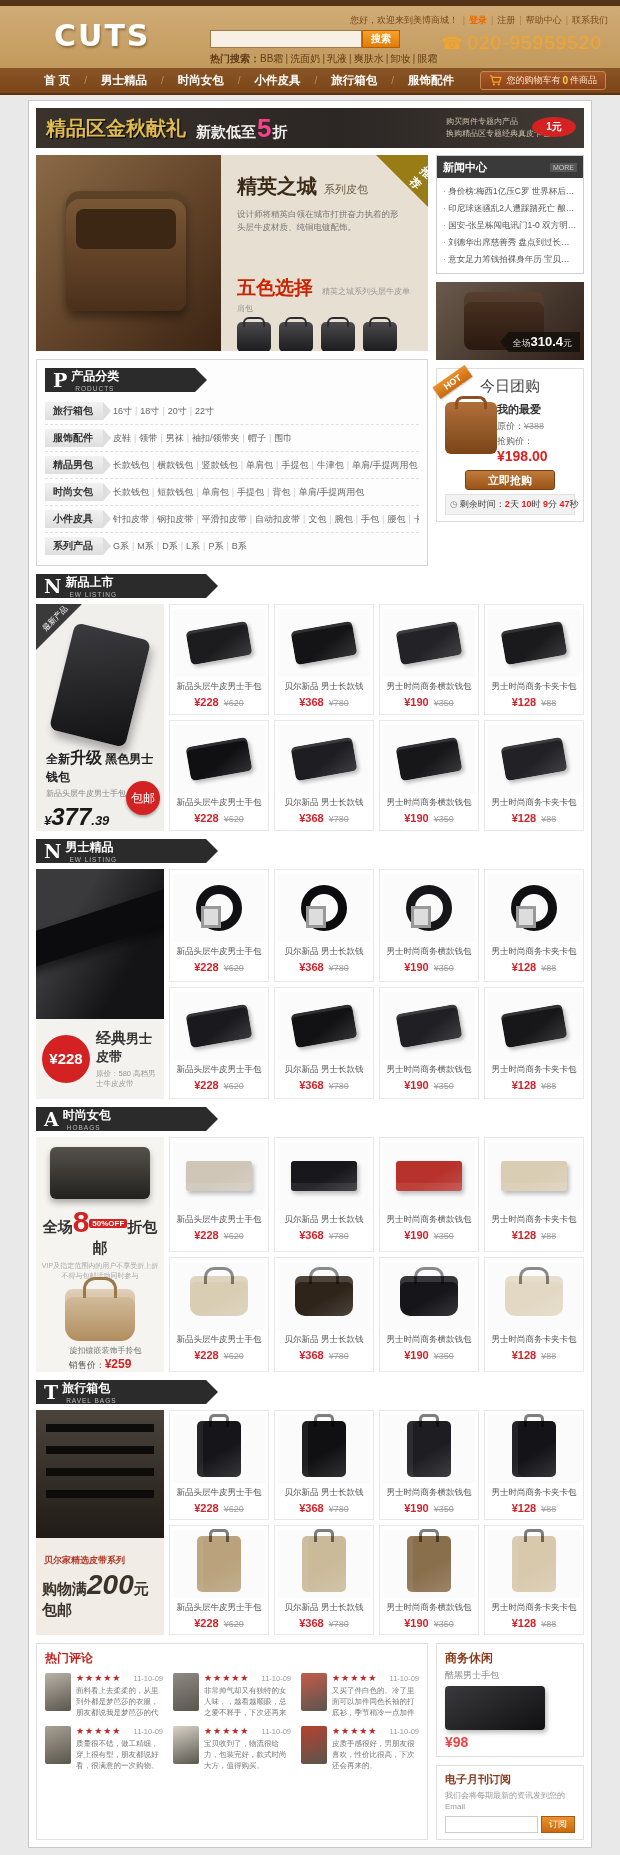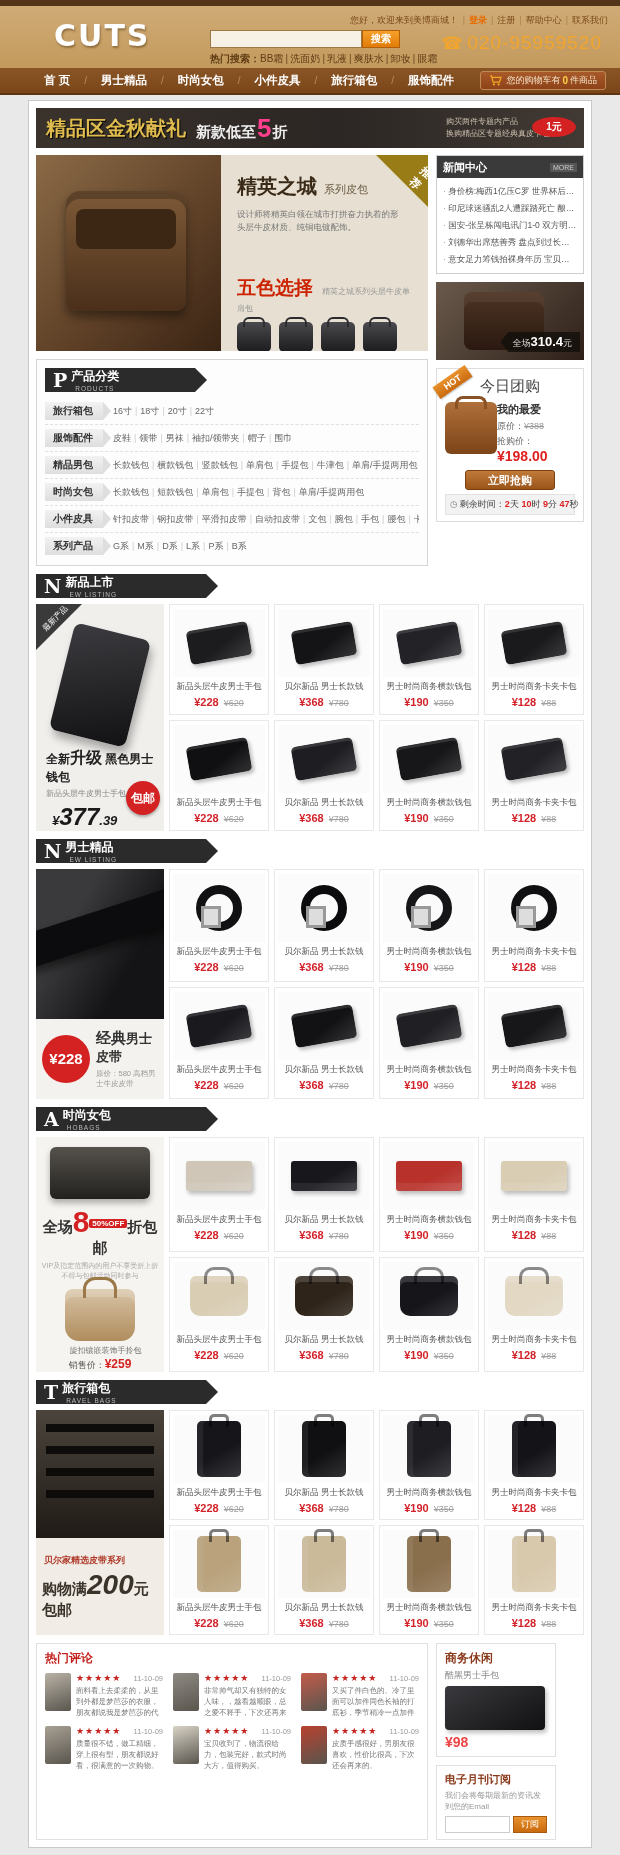--- a/index.html
+++ b/index.html
@@ -125,23 +125,23 @@
   .im-case { width:44px; height:56px; border-radius:5px; position:relative; box-shadow:inset 6px 0 0 rgba(255,255,255,.07); }
   .im-case:before { content:""; position:absolute; left:12px; right:12px; top:-7px; height:10px; border:3px solid rgba(0,0,0,.5); border-bottom:none; border-radius:5px 5px 0 0; }
   
   .promo1 { background:#f1efec; }
   .promo1 .corner { position:absolute; left:0; top:0; border-bottom:46px solid transparent; border-left:46px solid #3a3a3a; }
   .promo1 .corner span { position:absolute; left:-44px; top:6px; transform:rotate(-45deg); color:#fff; font-size:8px; width:40px; }
   .promo1 .wal { margin:26px auto 8px; width:78px; height:110px; background:linear-gradient(160deg,#3c3c40,#121214); border-radius:8px; transform:rotate(14deg); box-shadow:4px 6px 8px rgba(0,0,0,.3); }
   .promo1 .t1 { font-size:12px; font-weight:bold; color:#222; padding-left:10px; }
   .promo1 .t1 em { font-style:normal; font-size:16px; }
   .promo1 .sub { font-size:8px; color:#888; padding-left:10px; margin-top:2px; }
-  .promo1 .price { font-size:24px; font-weight:bold; color:#1a1a1a; padding-left:16px; margin-top:4px; font-style:italic; }
+  .promo1 .price { font-size:24px; font-weight:bold; color:#1a1a1a; padding-left:8px; margin-top:4px; font-style:italic; }
   .promo1 .price small { font-size:13px; }
-  .promo1 .free { position:absolute; right:4px; bottom:16px; width:34px; height:34px; border-radius:50%; background:#d42222; color:#fff; font-size:12px; font-weight:bold; text-align:center; line-height:34px; box-shadow:0 2px 3px rgba(0,0,0,.3); }
+  .promo1 .free { position:absolute; right:4px; bottom:16px; width:34px; height:34px; border-radius:50%; background:#d42222; color:#fff; font-size:12px; font-weight:normal; text-align:center; line-height:34px; box-shadow:0 2px 3px rgba(0,0,0,.3); }
   .promo2 { background:#f4f2ee; }
   .promo2 .beltimg { height:150px; background:linear-gradient(120deg,#3a3a3c 30%,#141416 70%); position:relative; }
   .promo2 .beltimg:before { content:""; position:absolute; left:-20px; top:40px; width:180px; height:34px; background:#0c0c0e; transform:rotate(-18deg); box-shadow:0 6px 8px rgba(0,0,0,.5); }
   .promo2 .p2b { padding:10px 6px; display:flex; align-items:center; gap:6px; }
   .promo2 .circ { width:48px; height:48px; border-radius:50%; background:#d42222; color:#fff; font-weight:bold; font-size:15px; text-align:center; line-height:48px; flex:none; }
   .promo2 .t { font-size:13px; font-weight:bold; color:#333; }
   .promo2 .t em { font-style:normal; font-size:15px; }
   .promo2 .s { font-size:7.5px; color:#999; margin-top:3px; }
   .promo3 { background:#f6f4f0; text-align:center; }
   .promo3 .clutch { margin:10px auto 6px; width:100px; height:52px; background:linear-gradient(#55524c,#23211e); border-radius:6px; box-shadow:0 4px 6px rgba(0,0,0,.3); }
@@ -165,21 +165,21 @@
   .reviews { width:392px; border:1px solid #e0e0e0; padding:6px 8px; }
   .rev-title { color:#c4231f; font-size:12px; font-weight:bold; margin-bottom:6px; }
   .rev-grid { display:grid; grid-template-columns:repeat(3,1fr); gap:8px 10px; }
   .rev-item { display:flex; gap:5px; }
   .rev-ava { width:26px; height:38px; flex:none; border-radius:2px; }
   .rev-main { flex:1; min-width:0; }
   .rev-top { display:flex; justify-content:space-between; align-items:center; }
   .rev-stars { color:#c4231f; font-size:9px; letter-spacing:1px; }
   .rev-date { color:#999; font-size:7.5px; }
   .rev-text { font-size:7.5px; color:#777; line-height:11px; margin-top:2px; height:33px; overflow:hidden; }
-  .side-widgets { width:120px; }
+  .side-widgets { width:148px; }
   .bizbox { border:1px solid #e0e0e0; padding:6px 8px; margin-bottom:8px; }
   .biz-title { color:#8a3a1a; font-size:12px; font-weight:bold; }
   .biz-name { font-size:9px; color:#888; margin:2px 0 4px; }
   .biz-img { width:100px; height:44px; background:linear-gradient(150deg,#3a3a3e,#101012); border-radius:4px; margin-bottom:4px; box-shadow:2px 3px 4px rgba(0,0,0,.25); }
   .biz-price { color:#ef4444; font-size:14px; font-weight:bold; }
   .newsbox2 { border:1px solid #e0e0e0; padding:6px 8px; }
   .nl-title { color:#8a3a1a; font-size:11px; font-weight:bold; margin-bottom:3px; }
   .nl-desc { font-size:8px; color:#999; line-height:11px; margin-bottom:4px; }
   .nl-row { display:flex; gap:3px; }
   .nl-input { flex:1; min-width:0; height:17px; border:1px solid #ccc; font-size:9px; padding:0 3px; }

